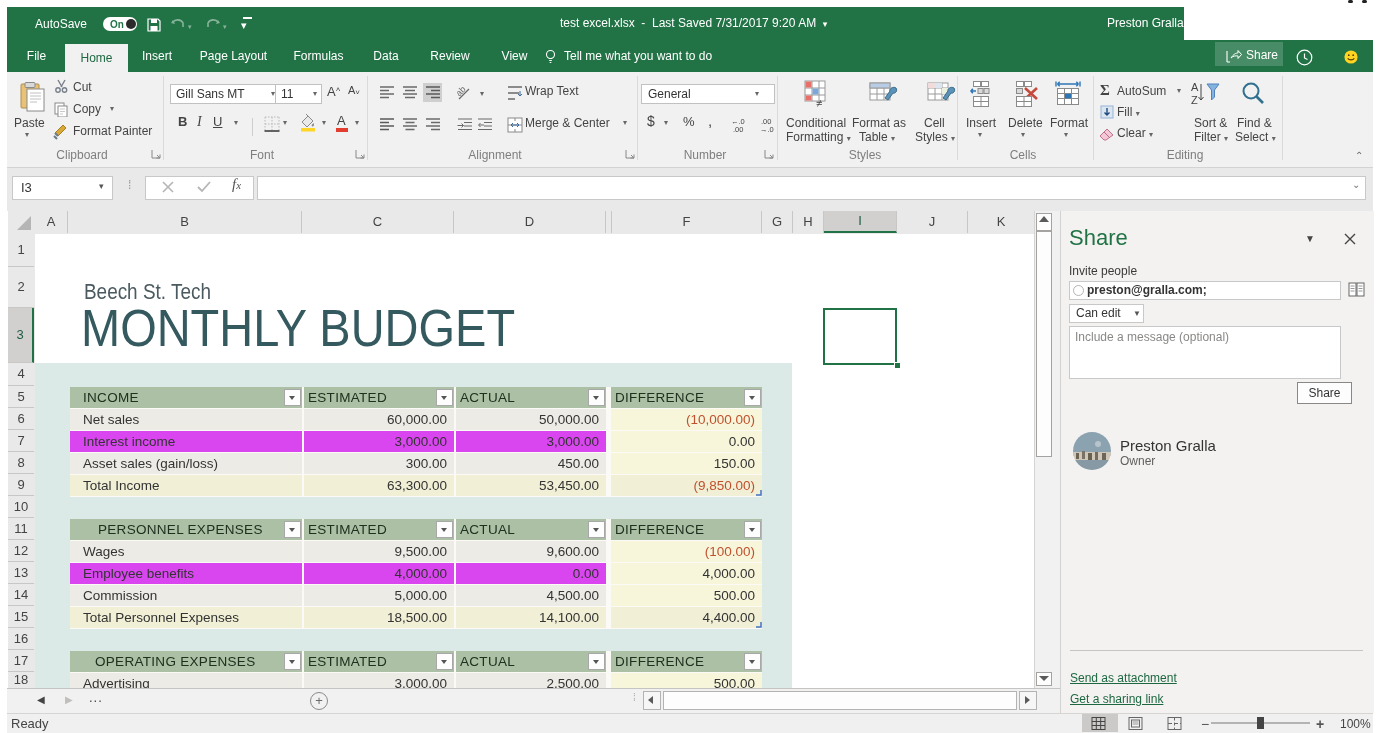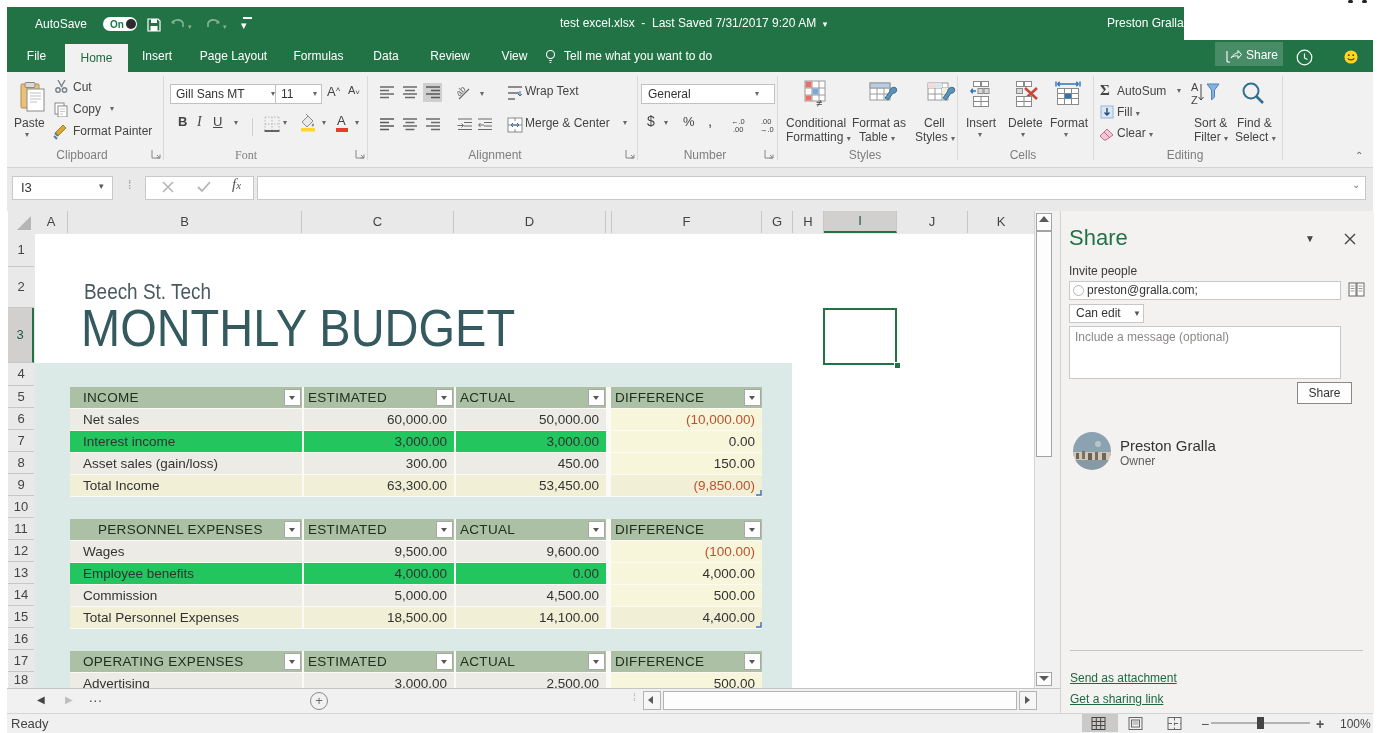--- a/index.html
+++ b/index.html
@@ -35,21 +35,21 @@
   .thead{background:#abc0a4;color:#20301f;}
   .filter{position:absolute;width:15px;height:15px;background:#fdfdfd;border:1px solid #a8a8a8;top:2px;}
   .filter:after{content:"";position:absolute;left:4px;top:5.5px;border-left:3.5px solid transparent;border-right:3.5px solid transparent;border-top:4.5px solid #555;}
   .row{left:35px;width:692px;height:21px;line-height:21px;background:#fbfaf7;box-shadow:0 1px 0 #fbfaf7,0 -1px 0 #fbfaf7;}
   .c{position:absolute;top:0;height:21px;box-sizing:border-box;}
   .l{left:0;width:232px;padding-left:13px;box-sizing:border-box;}
   .n1{left:234px;width:150px;}
   .n2{left:386px;width:150px;}
   .n3{left:541px;width:151px;}
   .row.a .l,.row.a .n1,.row.a .n2{background:#edebe5;}
-  .row.b .l,.row.b .n1,.row.b .n2{background:#22c55e;}
+  .row.b .l,.row.b .n1,.row.b .n2{background:#d946ef;}
   .row.a .n3,.row.b .n3{background:#f7f5da;}
   .row.t .l,.row.t .n1,.row.t .n2,.row.t .n3{background:#f1f0d6;}
   
   #vsb{left:1034px;top:211px;width:26px;height:477px;background:#f1f1f1;border-left:1px solid #d6d4d2;}
   #tabstrip{left:7px;top:688px;width:1053px;height:25px;background:#f1f1f1;border-top:1px solid #c6c4c2;}
   #statusbar{left:7px;top:713px;width:1366px;height:20px;background:#f0f0f0;border-top:1px solid #d7d5d3;font-size:12px;color:#444;}
   
   #pane{left:1060px;top:211px;width:313px;height:502px;background:#f3f2f1;border-left:1px solid #d4d2d0;font-size:12px;color:#444;}
 </style>
 </head>
@@ -178,21 +178,21 @@
   <svg class="abs" style="left:292px;top:42px;" width="18" height="18" viewBox="0 0 18 18">
       <path d="M3 8 L9 2 l5 5 -6 6z" fill="#e9e9e9" stroke="#8a8a8a"></path>
       <path d="M9 2 l-2 -2" stroke="#8a8a8a"></path>
       <path d="M14.5 9 c1.5 2.5,-0.5 4,-1.5 3.2 c-1-0.8,0-2,1.5-3.2z" fill="#8a8a8a"></path>
       <rect x="2" y="14" width="14" height="3.5" fill="#ffd527"></rect>
     </svg>
   <span class="rbtn dd" style="left:315px;top:46px;">▾</span>
   <span class="rbtn" style="left:330px;top:41px;font-size:13px;">A</span>
   <span class="abs" style="left:329px;top:56px;width:12px;height:4px;background:#e23d2e;"></span>
   <span class="rbtn dd" style="left:348px;top:46px;">▾</span>
-  <span class="glabel" style="left:194px;width:90px;font-family:Liberation Serif, serif;">Font</span>
+  <span class="glabel" style="left:210px;width:90px;">Font</span>
   <svg class="launcher" style="left:348px;" viewBox="0 0 10 10">
       <path d="M1 1 v8 h8 M6 6 l3 3 M9 5.5 v3.5 h-3.5" stroke="#888" fill="none"></path>
     </svg>
   <span class="gdiv" style="left:360px;"></span>
 
   <svg class="abs" style="left:372px;top:13px;" width="16" height="16" viewBox="0 0 16 16">
       <path d="M1 2h14M1 5.5h9M1 9h14M1 12.5h9" stroke="#6a6a6a" stroke-width="1.4"></path>
     </svg>
   <svg class="abs" style="left:395px;top:13px;" width="16" height="16" viewBox="0 0 16 16">
       <path d="M1 2h14M3 5.5h10M1 9h14M3 12.5h10" stroke="#6a6a6a" stroke-width="1.4"></path>
@@ -467,21 +467,21 @@
       <span class="c n3 num">500.00</span>
     </div>
   <div class="abs row t" style="top:373px;">
       <span class="c l">Total Personnel Expenses</span>
       <span class="c n1 num">18,500.00</span>
       <span class="c n2 num">14,100.00</span>
       <span class="c n3 num">4,400.00</span>
     </div>
 
   <div class="abs" style="left:35px;top:417px;width:692px;height:21px;background:#fbfaf7;box-shadow:0 1px 0 #fbfaf7;"></div>
-    <div class="abs thead" style="left:35px;top:417px;width:232px;height:21px;line-height:21px;"><span style="padding-left:13px;letter-spacing:.3px;">OPERATING EXPENSES</span><span class="filter" style="left:214px;"></span></div>
+    <div class="abs thead" style="left:35px;top:417px;width:232px;height:21px;line-height:21px;"><span style="padding-left:25px;letter-spacing:.3px;">OPERATING EXPENSES</span><span class="filter" style="left:214px;"></span></div>
   <div class="abs thead" style="left:269px;top:417px;width:150px;height:21px;line-height:21px;"><span style="padding-left:4px;letter-spacing:.3px;">ESTIMATED</span><span class="filter" style="left:132px;"></span></div>
   <div class="abs thead" style="left:421px;top:417px;width:150px;height:21px;line-height:21px;"><span style="padding-left:4px;letter-spacing:.3px;">ACTUAL</span><span class="filter" style="left:132px;"></span></div>
   <div class="abs thead" style="left:576px;top:417px;width:151px;height:21px;line-height:21px;"><span style="padding-left:4px;letter-spacing:.3px;">DIFFERENCE</span><span class="filter" style="left:133px;"></span></div>
   <div class="abs row a" style="top:439px;">
       <span class="c l">Advertising</span>
       <span class="c n1 num">3,000.00</span>
       <span class="c n2 num">2,500.00</span>
       <span class="c n3 num">500.00</span>
     </div>
 
@@ -537,21 +537,21 @@
   <span class="abs" style="left:1309px;top:2px;font-size:14px;color:#555;font-weight:bold;">+</span>
   <span class="abs" style="left:1333px;top:3px;">100%</span>
 </div>
 <div class="abs" id="pane">
   <span class="abs" style="left:8px;top:14px;font-size:22px;color:#217346;">Share</span>
   <span class="abs" style="left:244px;top:22px;color:#444;font-size:10px;">▼</span>
   <svg class="abs" style="left:283px;top:22px;" width="12" height="12" viewBox="0 0 12 12">
       <path d="M1 1 L11 11 M11 1 L1 11" stroke="#444" stroke-width="1.4"></path>
     </svg>
   <span class="abs" style="left:8px;top:53px;color:#3b3a39;">Invite people</span>
-  <span class="abs whitebox" style="left:8px;top:70px;width:270px;height:17px;">
+  <span class="abs whitebox" style="left:8px;top:70px;width:270px;height:17px;font-weight:bold;">
     <span class="abs" style="left:3px;top:3px;width:9px;height:9px;border:1px solid #b5b5b5;border-radius:50%;"></span>
     <span class="abs" style="left:17px;top:1px;color:#333;">preston@gralla.com;</span>
   </span>
   <svg class="abs" style="left:287px;top:71px;" width="17" height="15" viewBox="0 0 17 15">
       <rect x="1" y="1" width="7" height="13" fill="#fff" stroke="#666"></rect>
       <rect x="9" y="1" width="7" height="13" fill="#fff" stroke="#666"></rect>
       <path d="M2.5 4h4M2.5 6.5h4M2.5 9h4M10.5 4h4M10.5 6.5h4M10.5 9h4" stroke="#999"></path>
     </svg>
   <span class="abs whitebox" style="left:8px;top:93px;width:73px;height:17px;">
       <span class="abs" style="left:6px;top:1px;color:#333;">Can edit</span>

